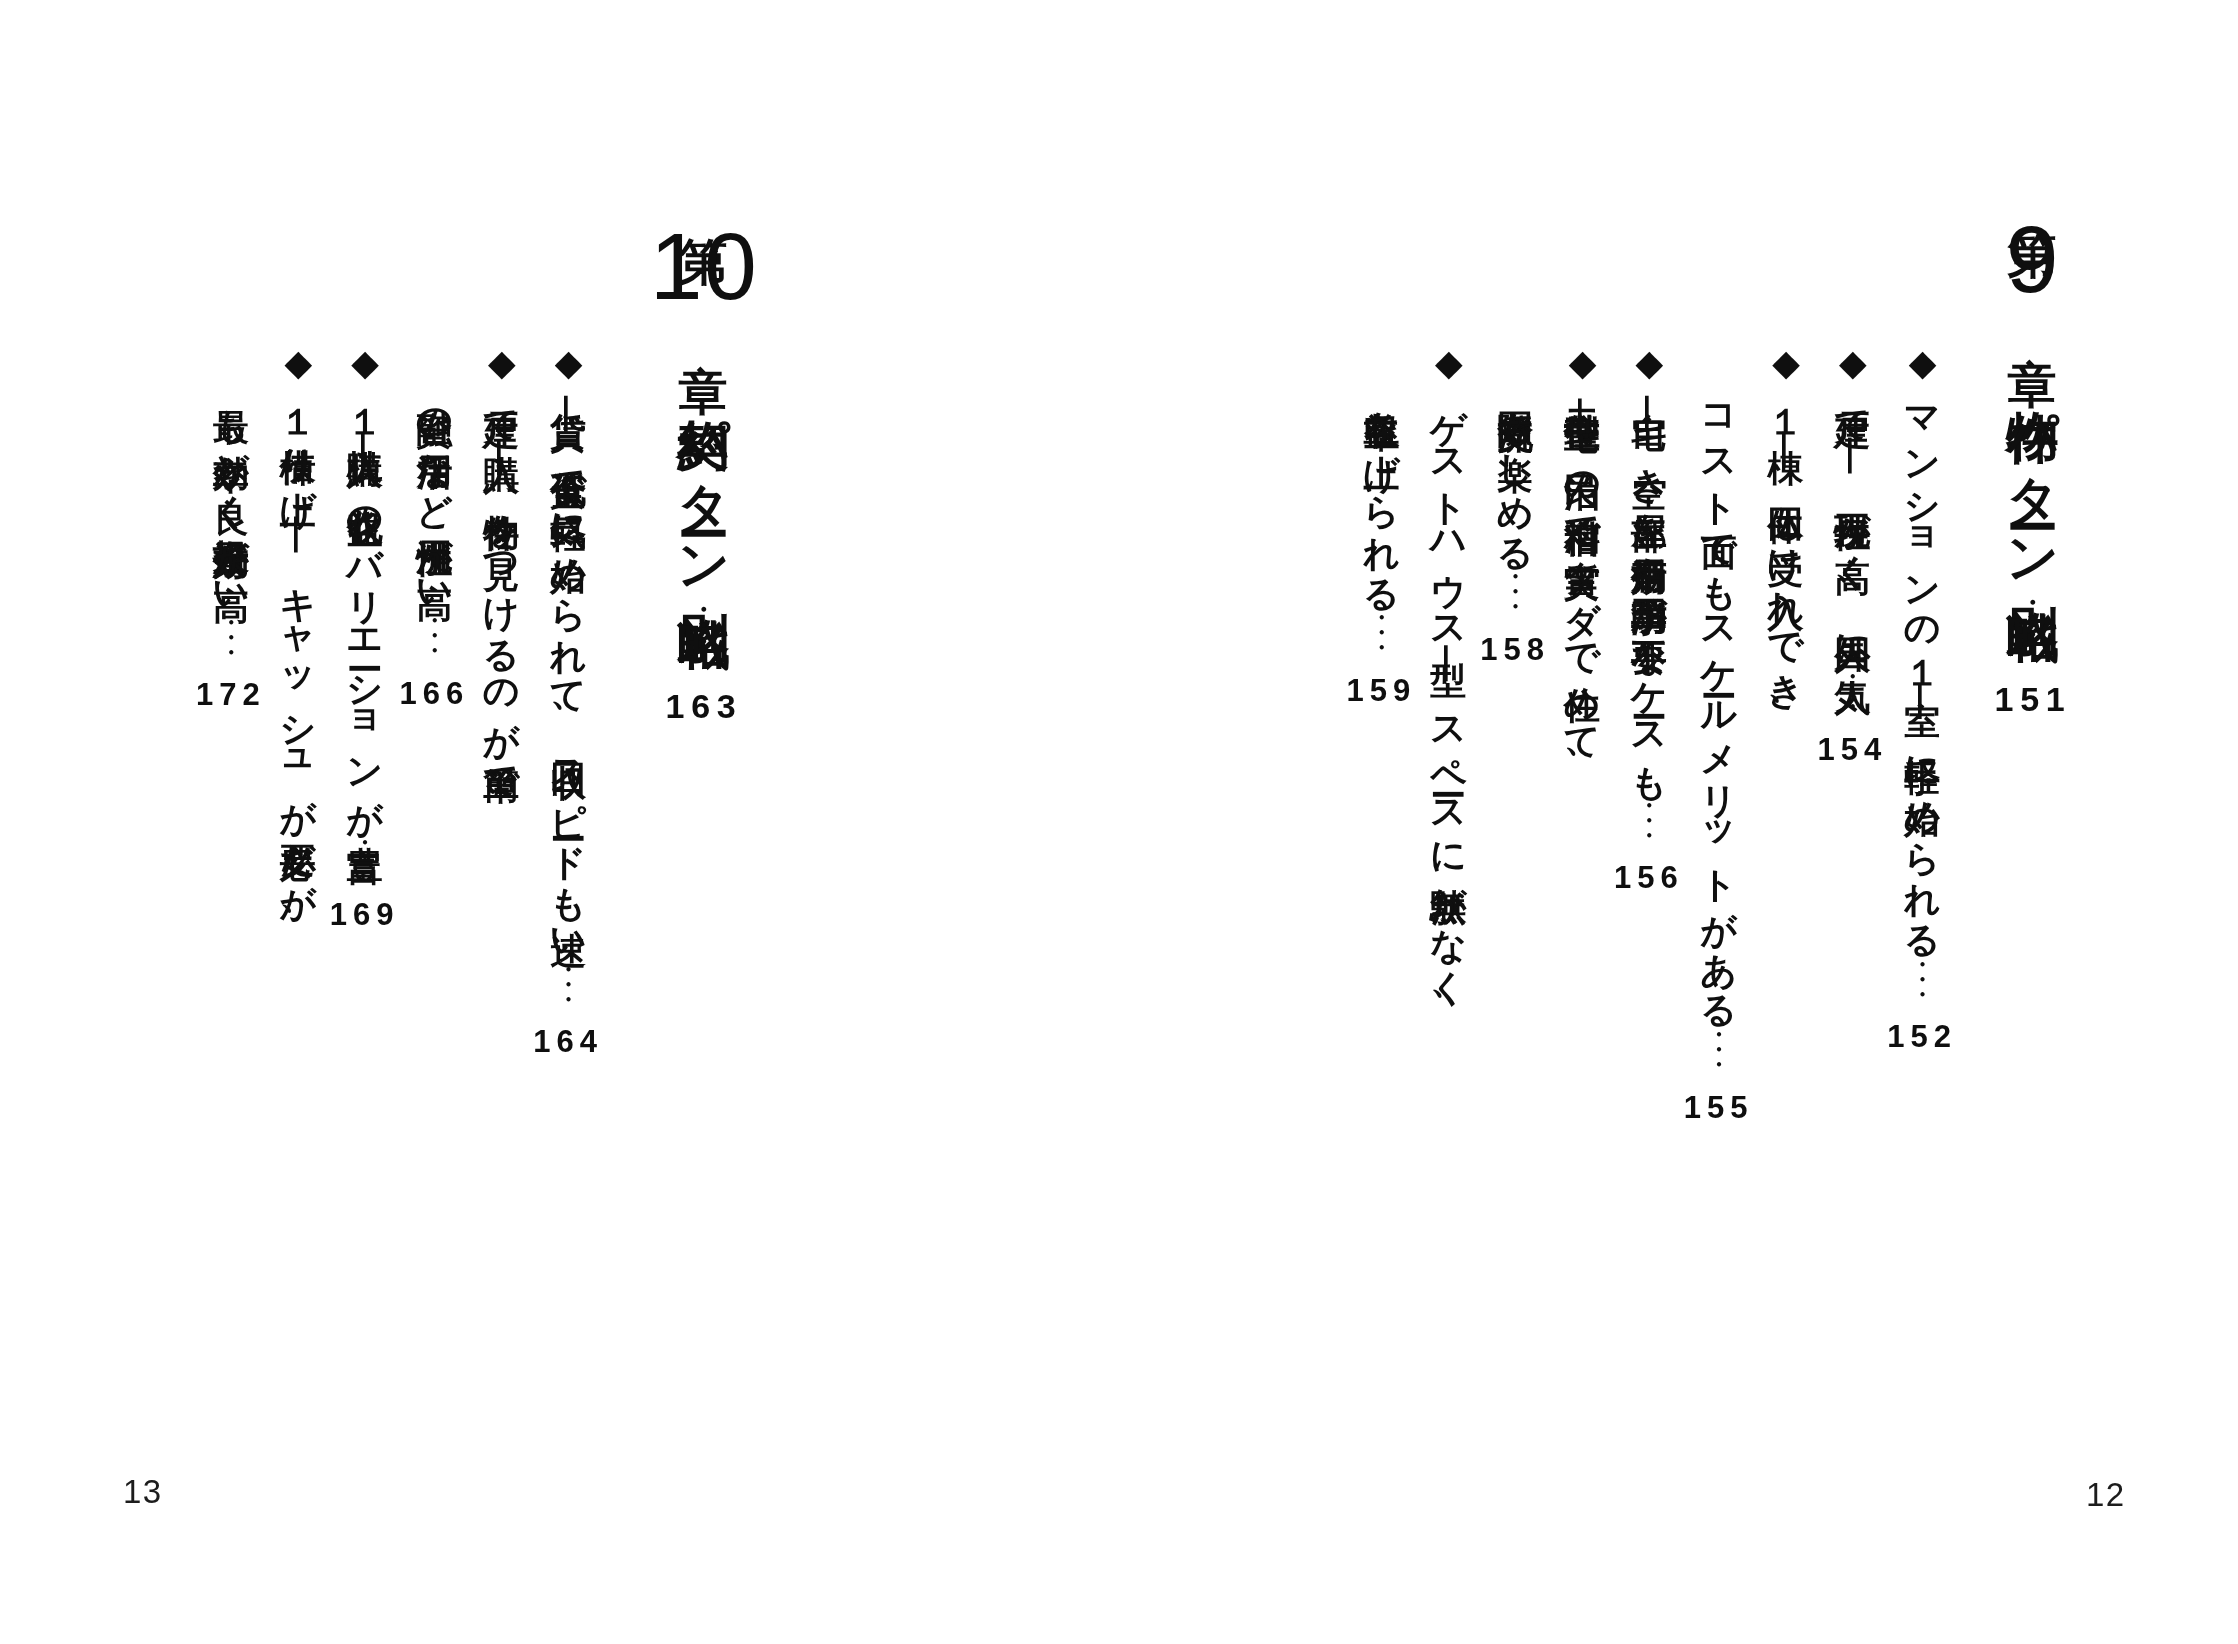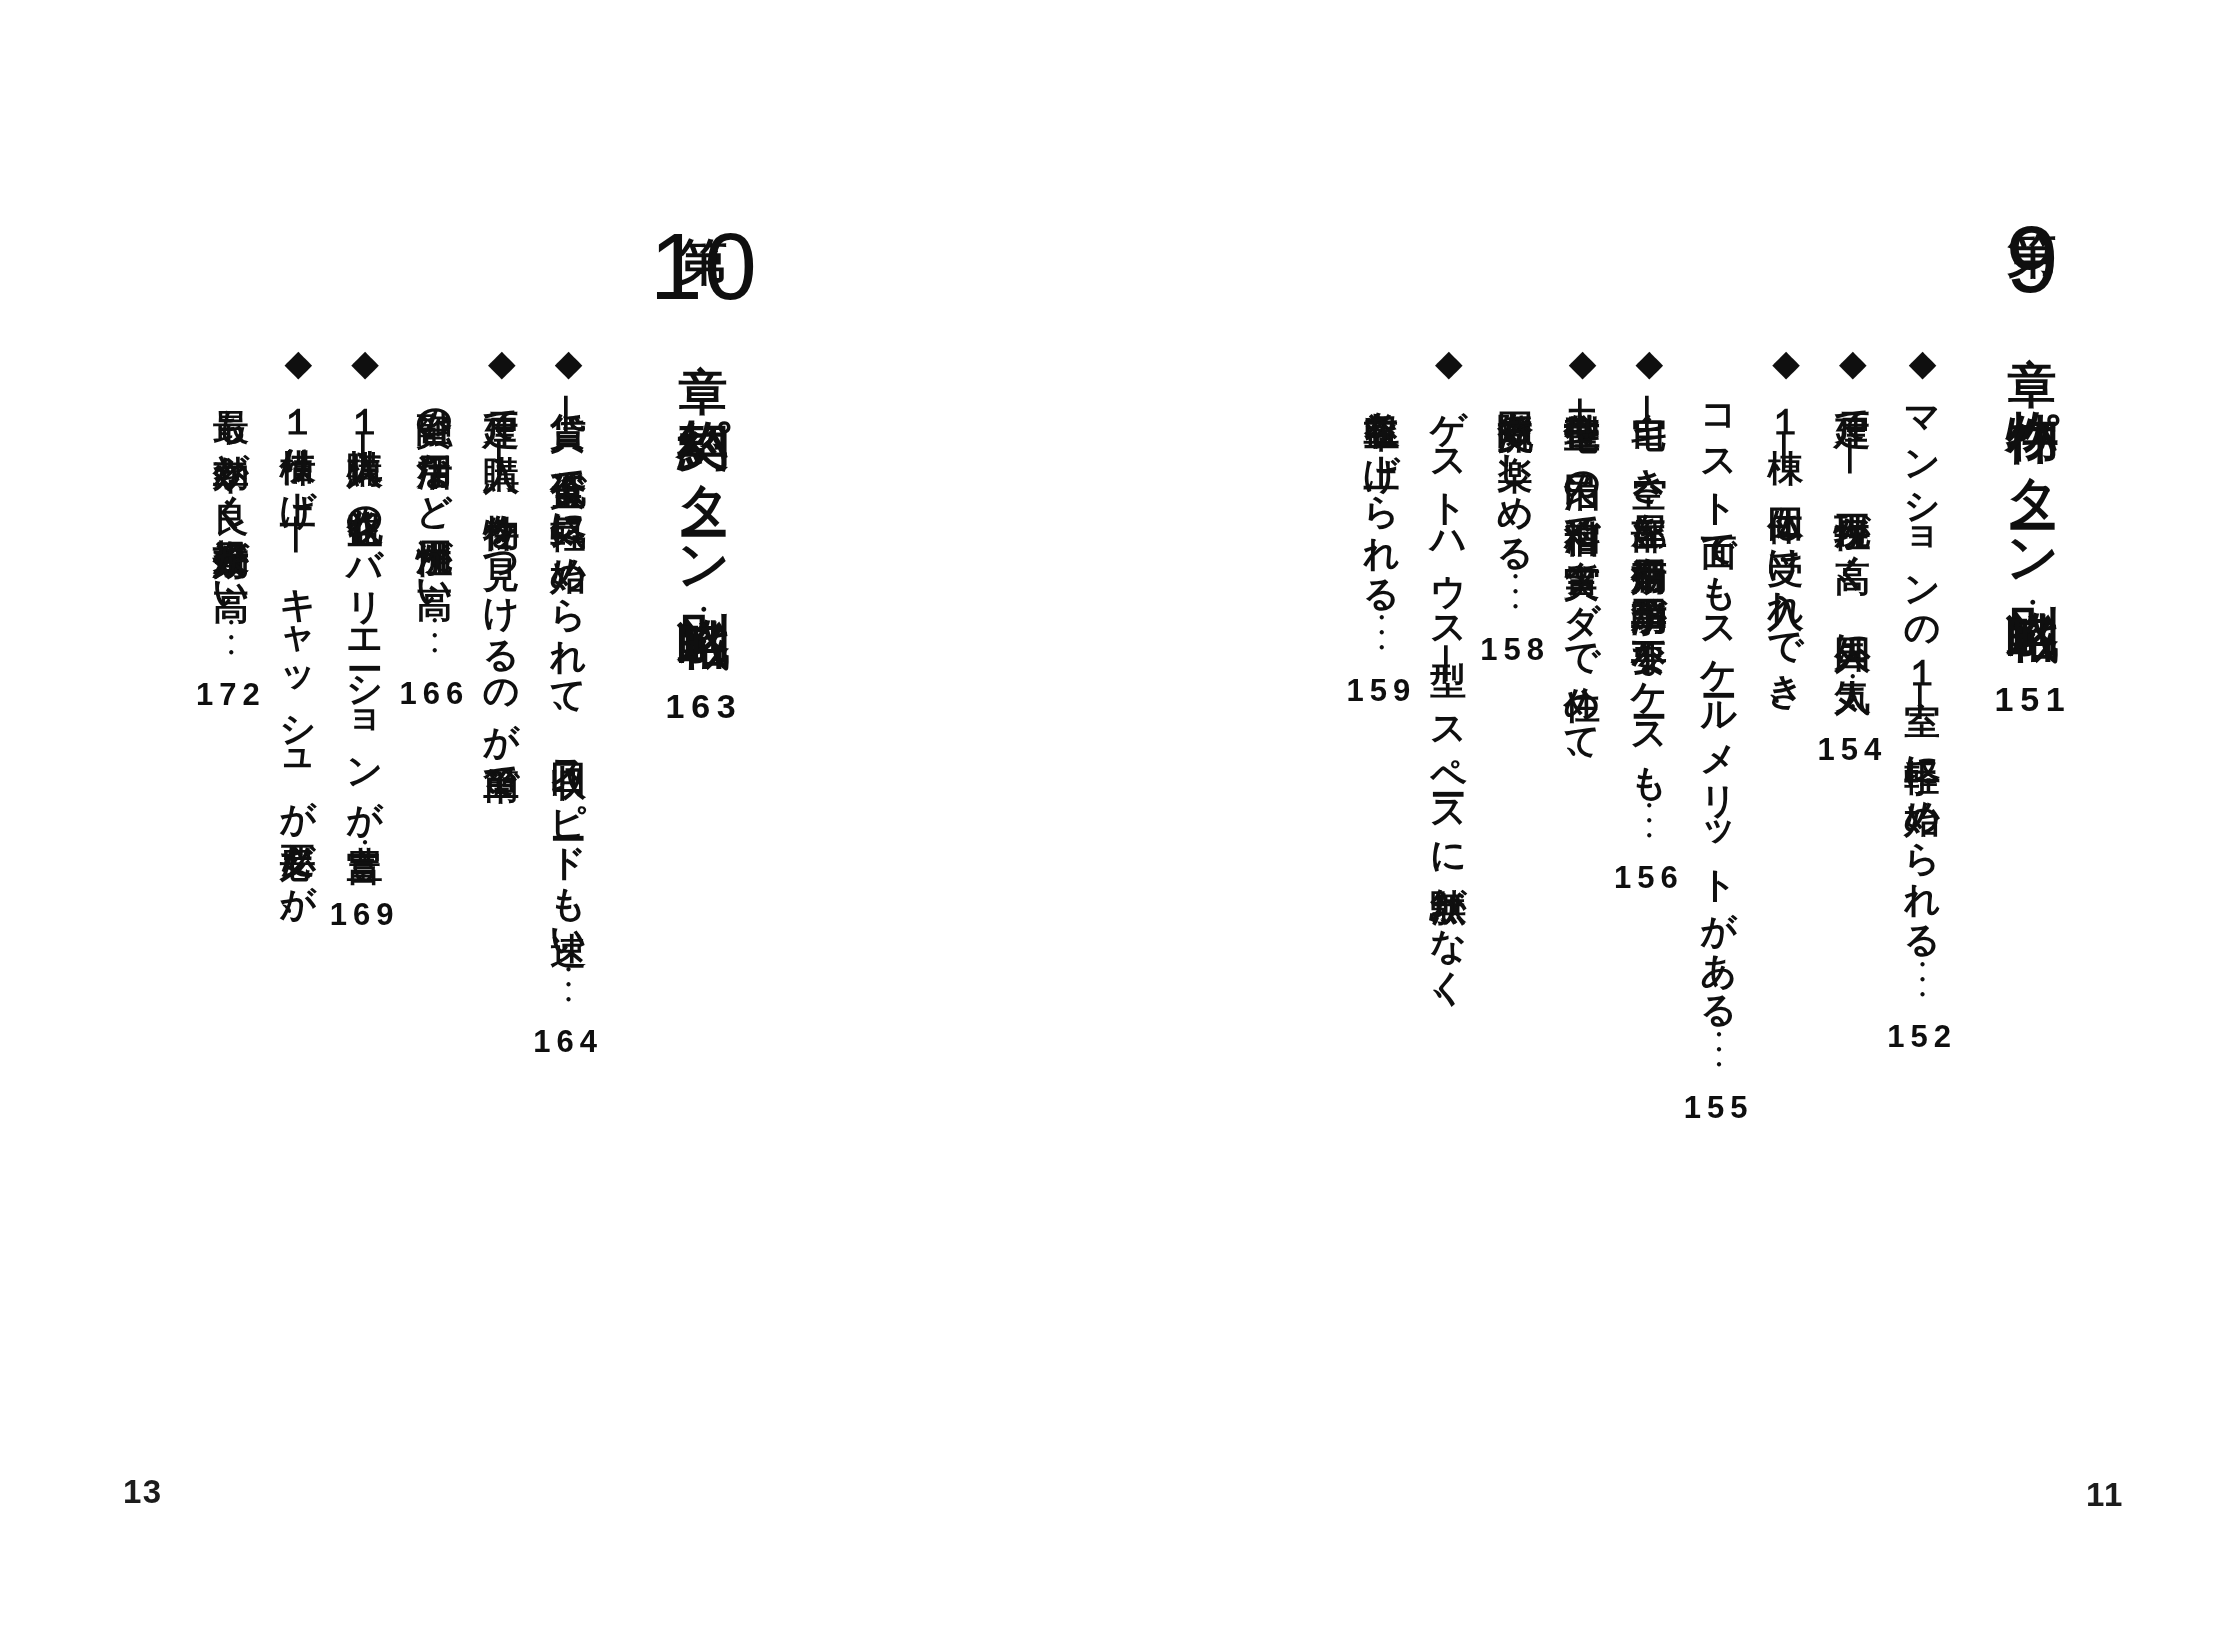--- a/index.html
+++ b/index.html
@@ -79,21 +79,21 @@
     font-size: 31px;
     font-weight: 600;
     letter-spacing: 6px;
     margin-top: 7.4px;
   }
 
   
   .folio {
     position: absolute;
     font-size: 33px;
-    font-weight: 700;
+    font-weight: 400;
     color: #1c1c1c;
     letter-spacing: 1.5px;
   }
   .folio.left  { left: 123px;  top: 1473px; }
   .folio.right { left: 2086px; top: 1476px; }
 
   
   .chapter.right  { left: 1977px; top: 191px; }
   .chapter.left   { left: 648px;  top: 198px; }
   .entries.right  { left: 1384px; top: 342px; width: 573px; }
@@ -157,16 +157,16 @@
     </div>
     <div class="line">
       <span class="ltext">◆１棟借り上げ ― キャッシュが必要だが、</span>
     </div>
     <div class="line cont">
       <span class="ltext">最も効率が良く投資対効果が高い</span><span class="dots">・・・</span><span class="pagenum">172</span>
     </div>
   </div>
 
   <div class="folio left">13</div>
-  <div class="folio right">11</div>
+  <div class="folio right">12</div>
 
 </div>
 
 
 </body></html>

